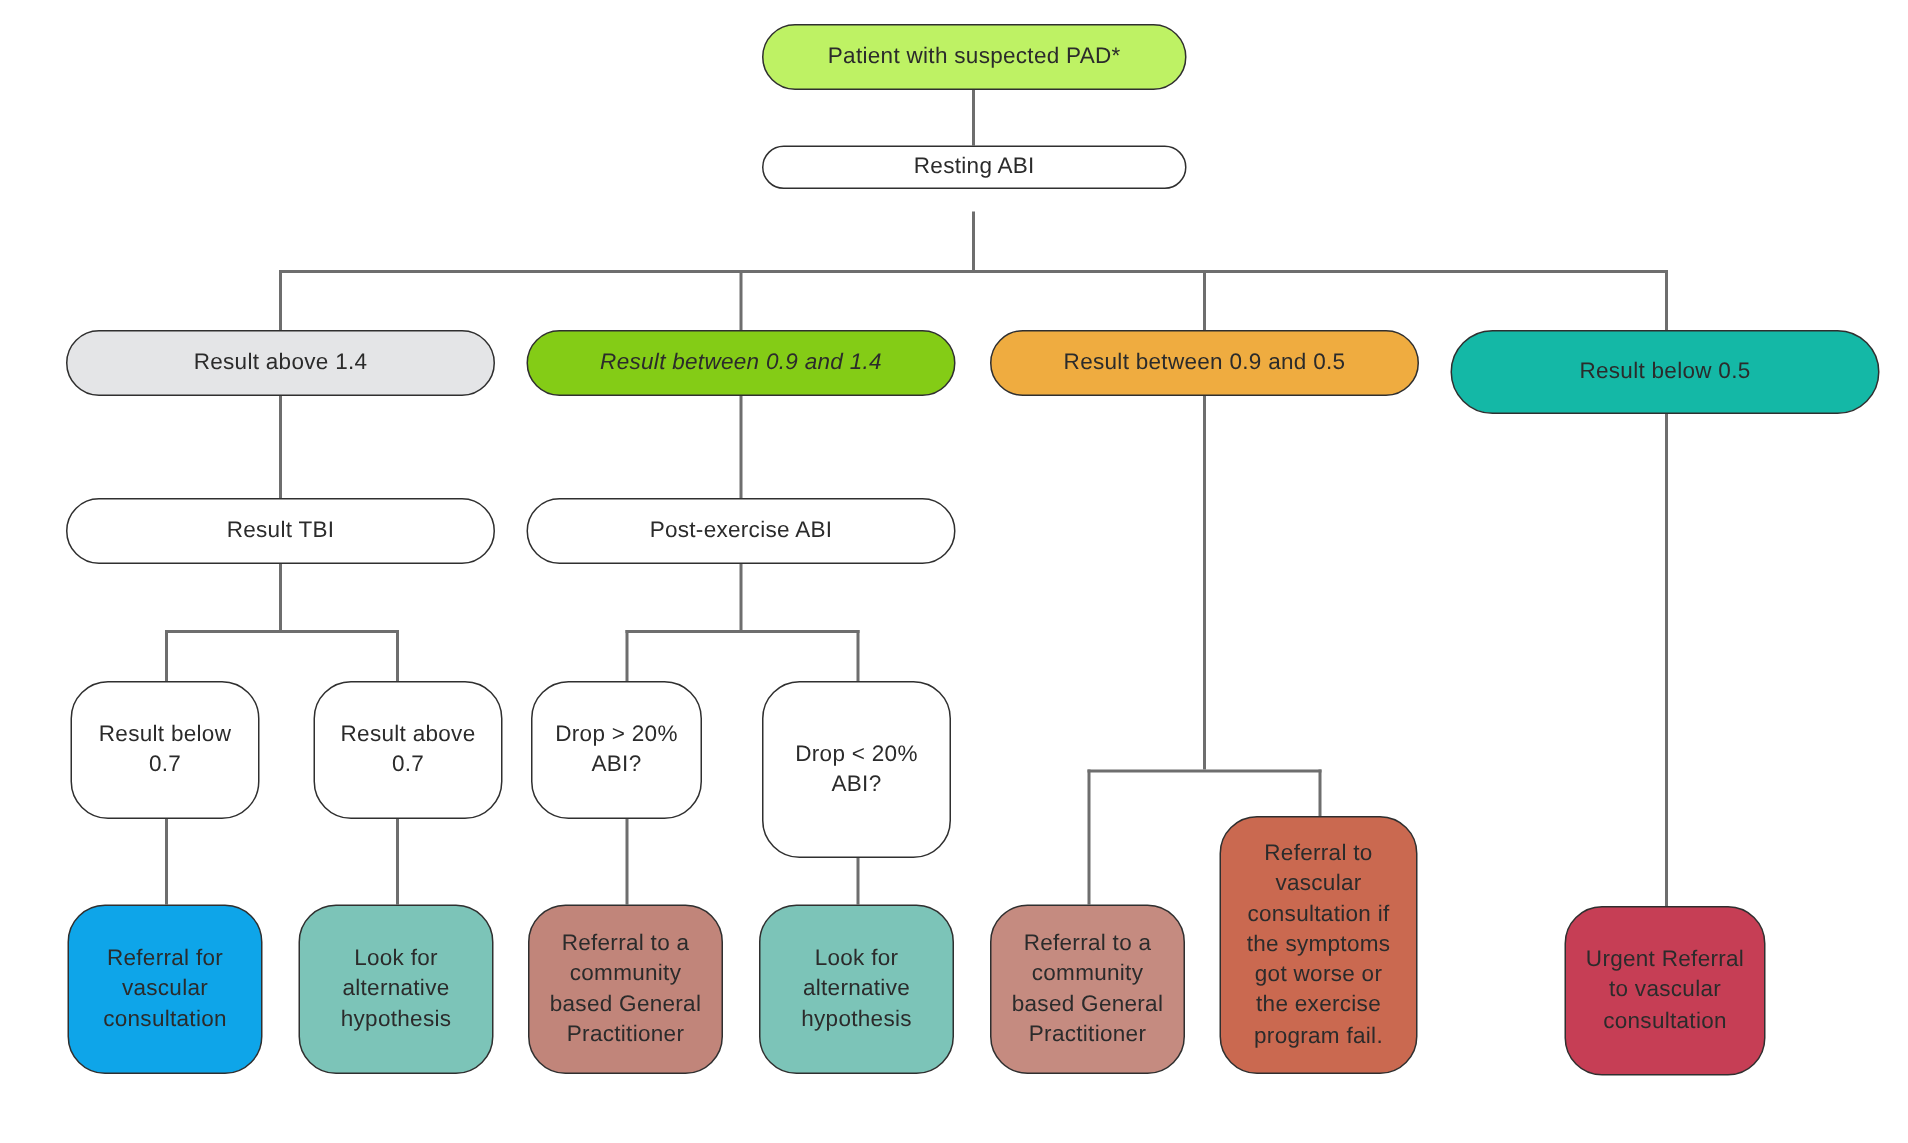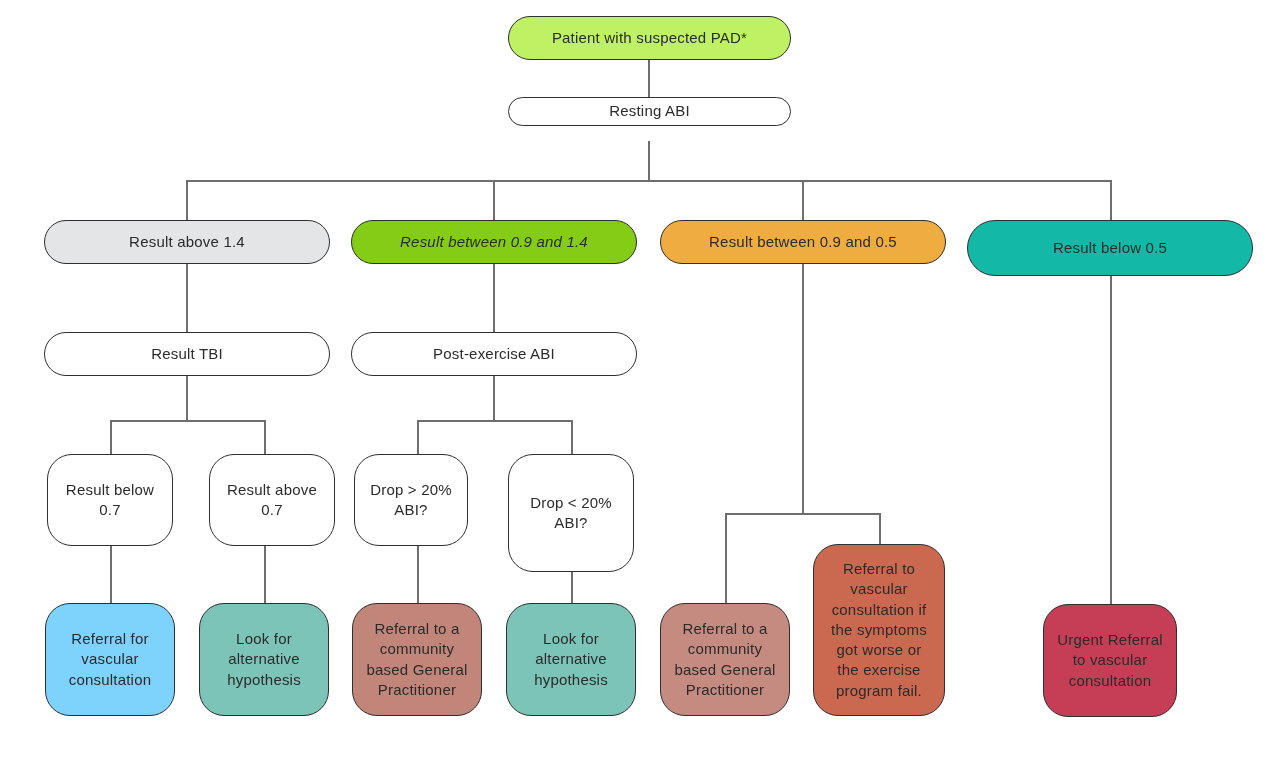--- a/index.html
+++ b/index.html
@@ -79,21 +79,21 @@
   <div class="node pill" style="left: 967px; top: 220px; width: 286px; height: 56px; background-color: #14b8a6;">Result below 0.5</div>
 
   <div class="node pill" style="left:44px;top:332px;width:286px;height:44px">Result TBI</div>
   <div class="node pill" style="left:351px;top:332px;width:286px;height:44px">Post-exercise ABI</div>
 
   <div class="node box" style="left:47px;top:454px;width:126px;height:92px">Result below 0.7</div>
   <div class="node box" style="left:209px;top:454px;width:126px;height:92px">Result above 0.7</div>
   <div class="node box" style="left:354px;top:454px;width:114px;height:92px">Drop &gt; 20% ABI?</div>
   <div class="node box" style="left:508px;top:454px;width:126px;height:118px">Drop &lt; 20% ABI?</div>
 
-  <div class="node box" style="left: 45px; top: 603px; width: 130px; height: 113px; background-color: #7dd3fc;">Referral for vascular consultation</div>
+  <div class="node box" style="left: 45px; top: 603px; width: 130px; height: 113px; background-color: #0ea5e9;">Referral for vascular consultation</div>
   <div class="node box" style="left: 199px; top: 603px; width: 130px; height: 113px; background-color: rgb(124, 196, 184);">Look for alternative hypothesis</div>
   <div class="node box" style="left: 352px; top: 603px; width: 130px; height: 113px; background-color: rgb(193, 133, 122);">Referral to a community based General Practitioner</div>
   <div class="node box" style="left: 506px; top: 603px; width: 130px; height: 113px; background-color: rgb(124, 196, 184);">Look for alternative hypothesis</div>
   <div class="node box" style="left: 660px; top: 603px; width: 130px; height: 113px; background-color: rgb(197, 139, 128);">Referral to a community based General Practitioner</div>
   <div class="node box" style="left: 1043px; top: 604px; width: 134px; height: 113px; background-color: rgb(198, 62, 85);">Urgent Referral to vascular consultation</div>
   <div class="node box" style="left: 813px; top: 544px; width: 132px; height: 172px; background-color: rgb(202, 105, 80);">Referral to vascular consultation if the symptoms got worse or the exercise program fail.</div>
 
 </div>
 
 </body></html>

